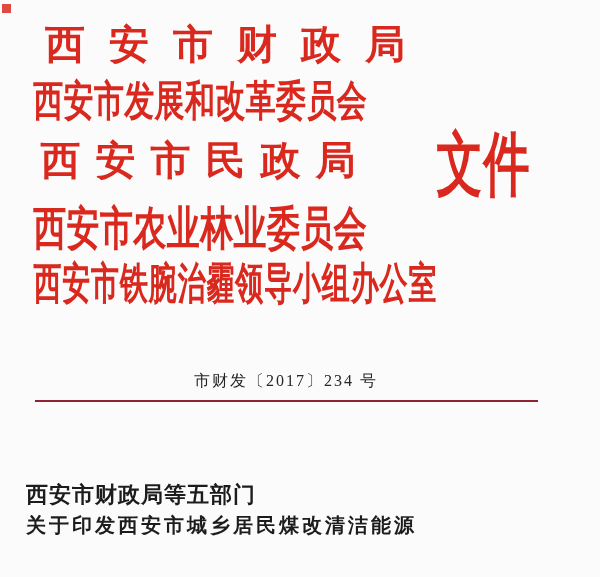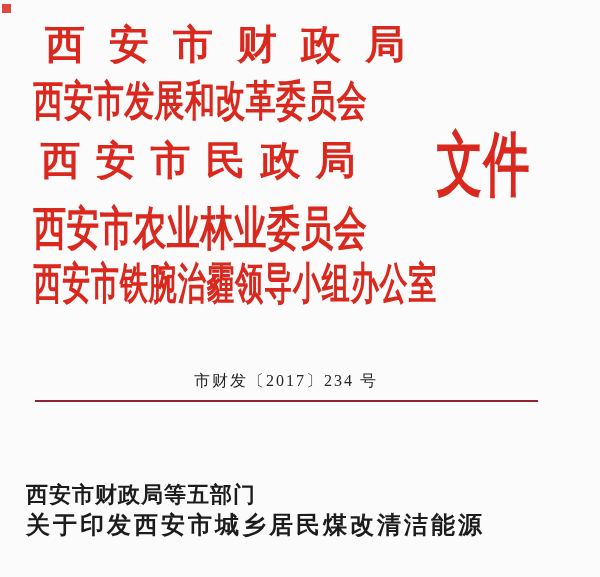--- a/index.html
+++ b/index.html
@@ -101,21 +101,21 @@
   .title {
     position: absolute;
     left: 0; top: 480px;
     width: 572px;
     text-align: left;
     color: var(--title-black);
     font-weight: bold;
     margin-left: 26px;
   }
   .title .t1 { font-size: 22px; line-height: 30px; letter-spacing: 1px; }
-  .title .t2 { font-size: 24px; line-height: 31px; letter-spacing: 3px; font-family: Liberation Serif, serif; }
+  .title .t2 { font-size: 20px; line-height: 31px; letter-spacing: 3px; font-family: Liberation Serif, serif; }
   .title .t3 { font-size: 24px; line-height: 31px; letter-spacing: 4px; }
 </style>
 </head>
 <body>
 
 <div class="page">
 
   <div class="corner-mark"></div>
 
   <div class="agency line1">

